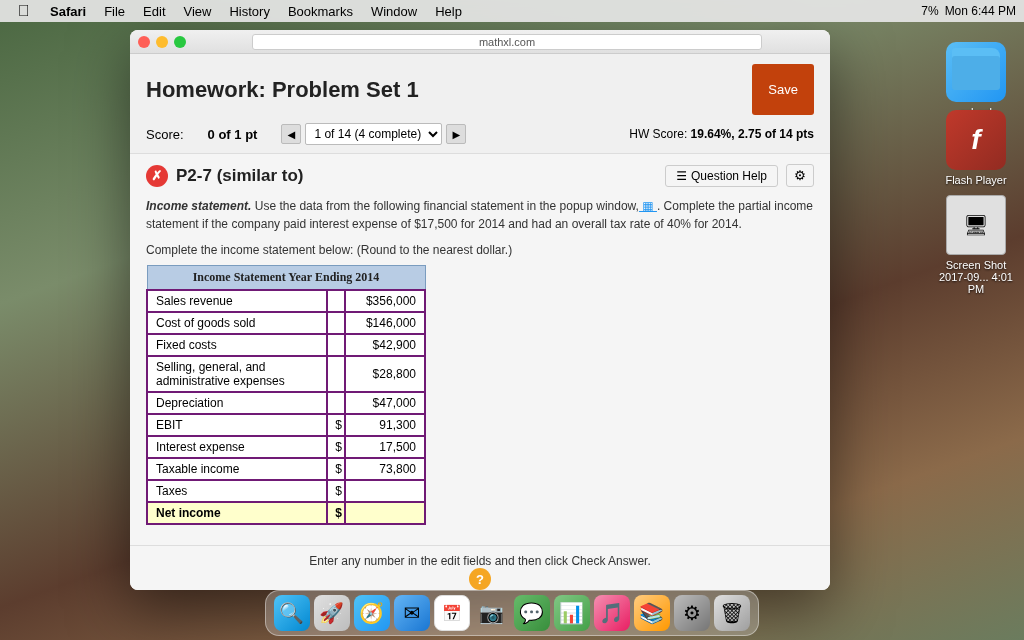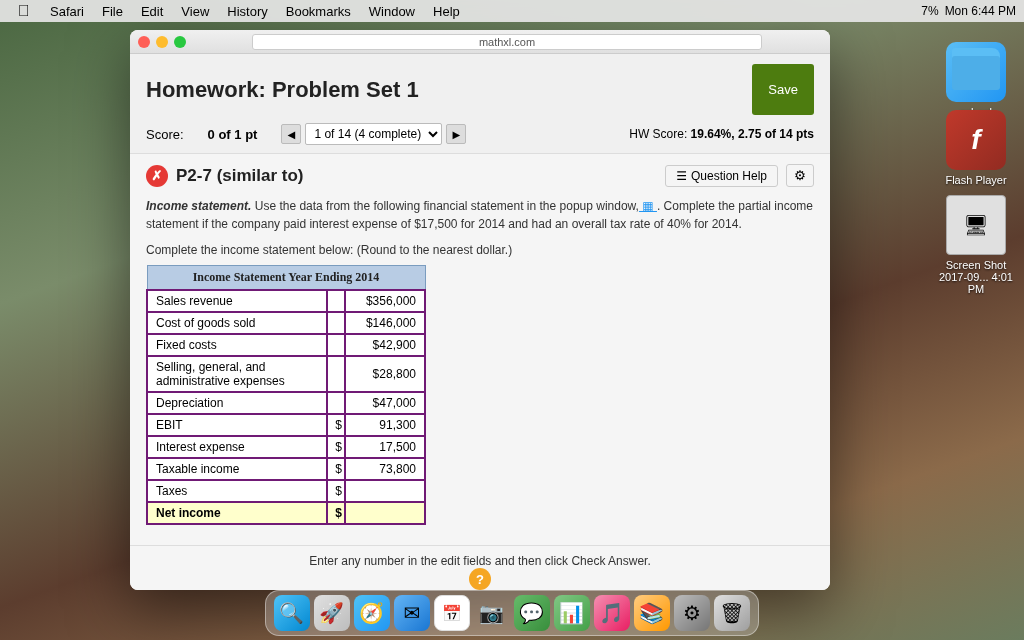--- a/index.html
+++ b/index.html
@@ -43,21 +43,21 @@
       padding: 2px 8px;
       cursor: pointer;
       border-radius: 4px;
       font-size: 13px;
     }
     .menu-bar-item.apple {
       font-size: 16px;
       padding: 2px 10px;
     }
     .menu-bar-item.bold {
-      font-weight: 400;
+      font-weight: 700;
     }
     .menu-bar-right {
       margin-left: auto;
       display: flex;
       align-items: center;
       gap: 6px;
       padding-right: 8px;
       font-size: 12px;
     }
 
@@ -207,21 +207,21 @@
       align-items: center;
       justify-content: space-between;
       margin-bottom: 8px;
     }
     .hw-title {
       font-size: 22px;
       font-weight: bold;
       color: #222;
     }
     .btn-save {
-      background: #4d7c0f;
+      background: #c2410c;
       color: white;
       border: none;
       padding: 18px 16px;
       border-radius: 3px;
       font-size: 13px;
       cursor: pointer;
     }
     .hw-score-row {
       display: flex;
       align-items: center;

